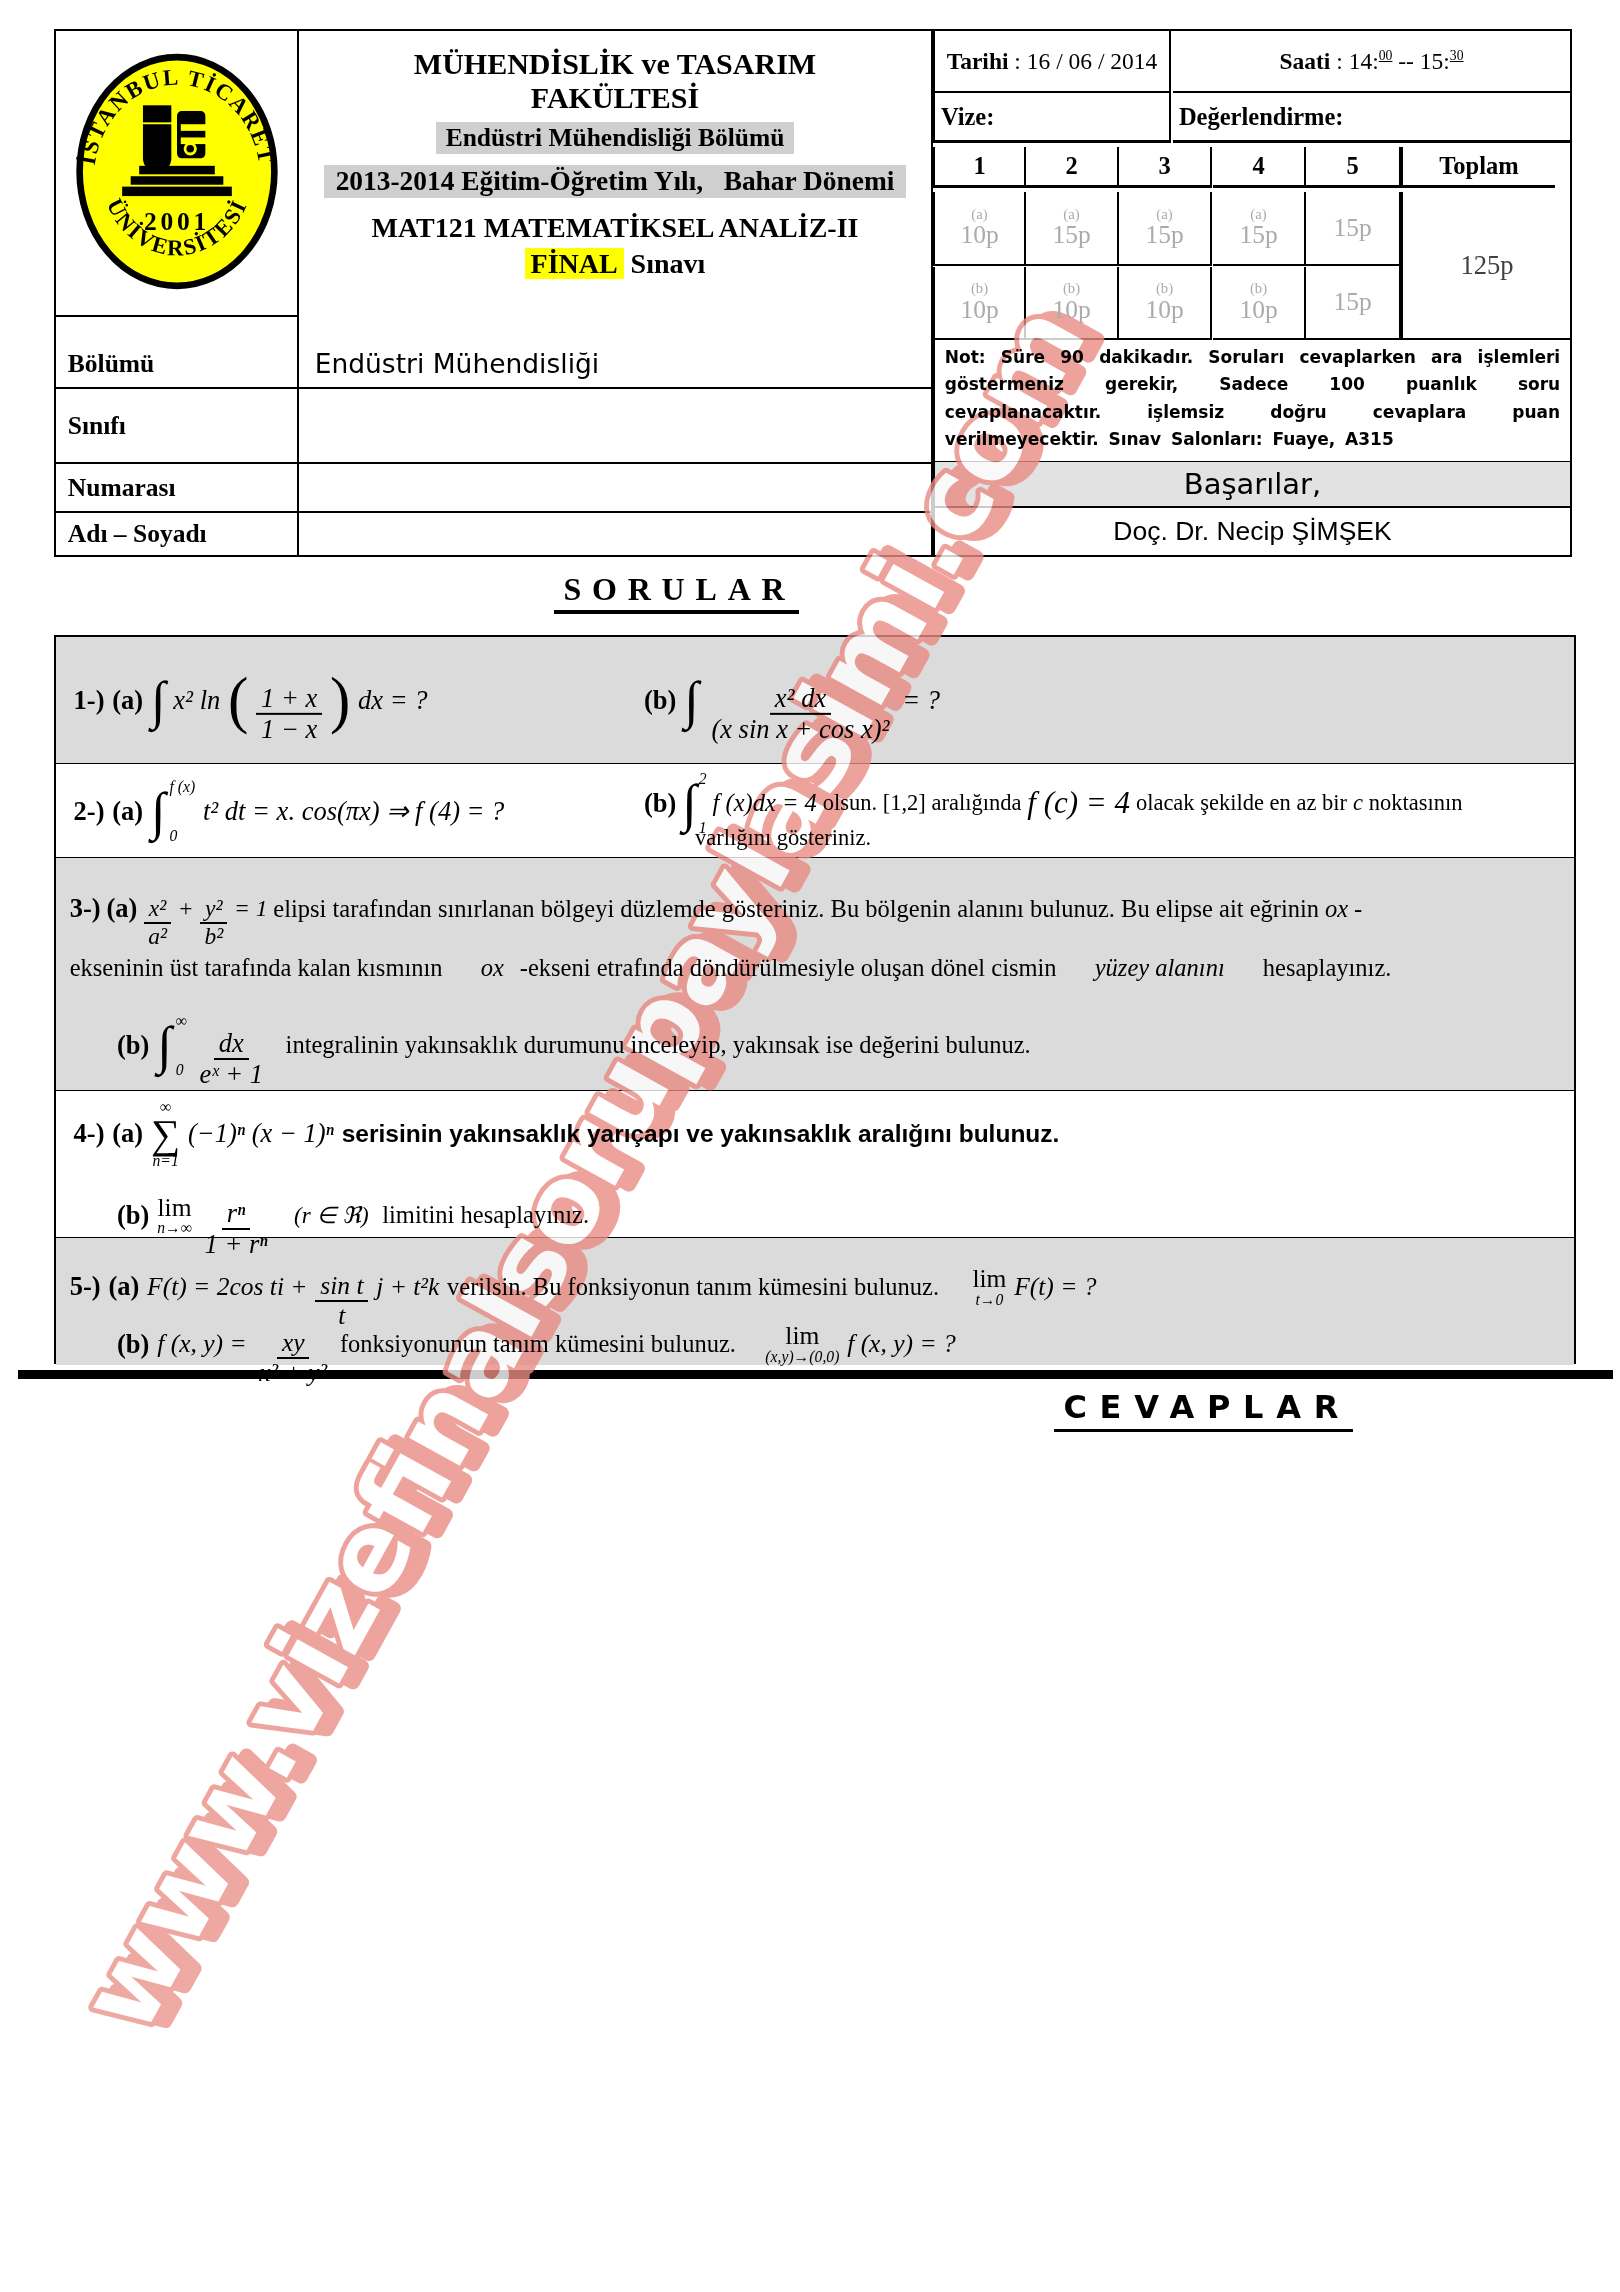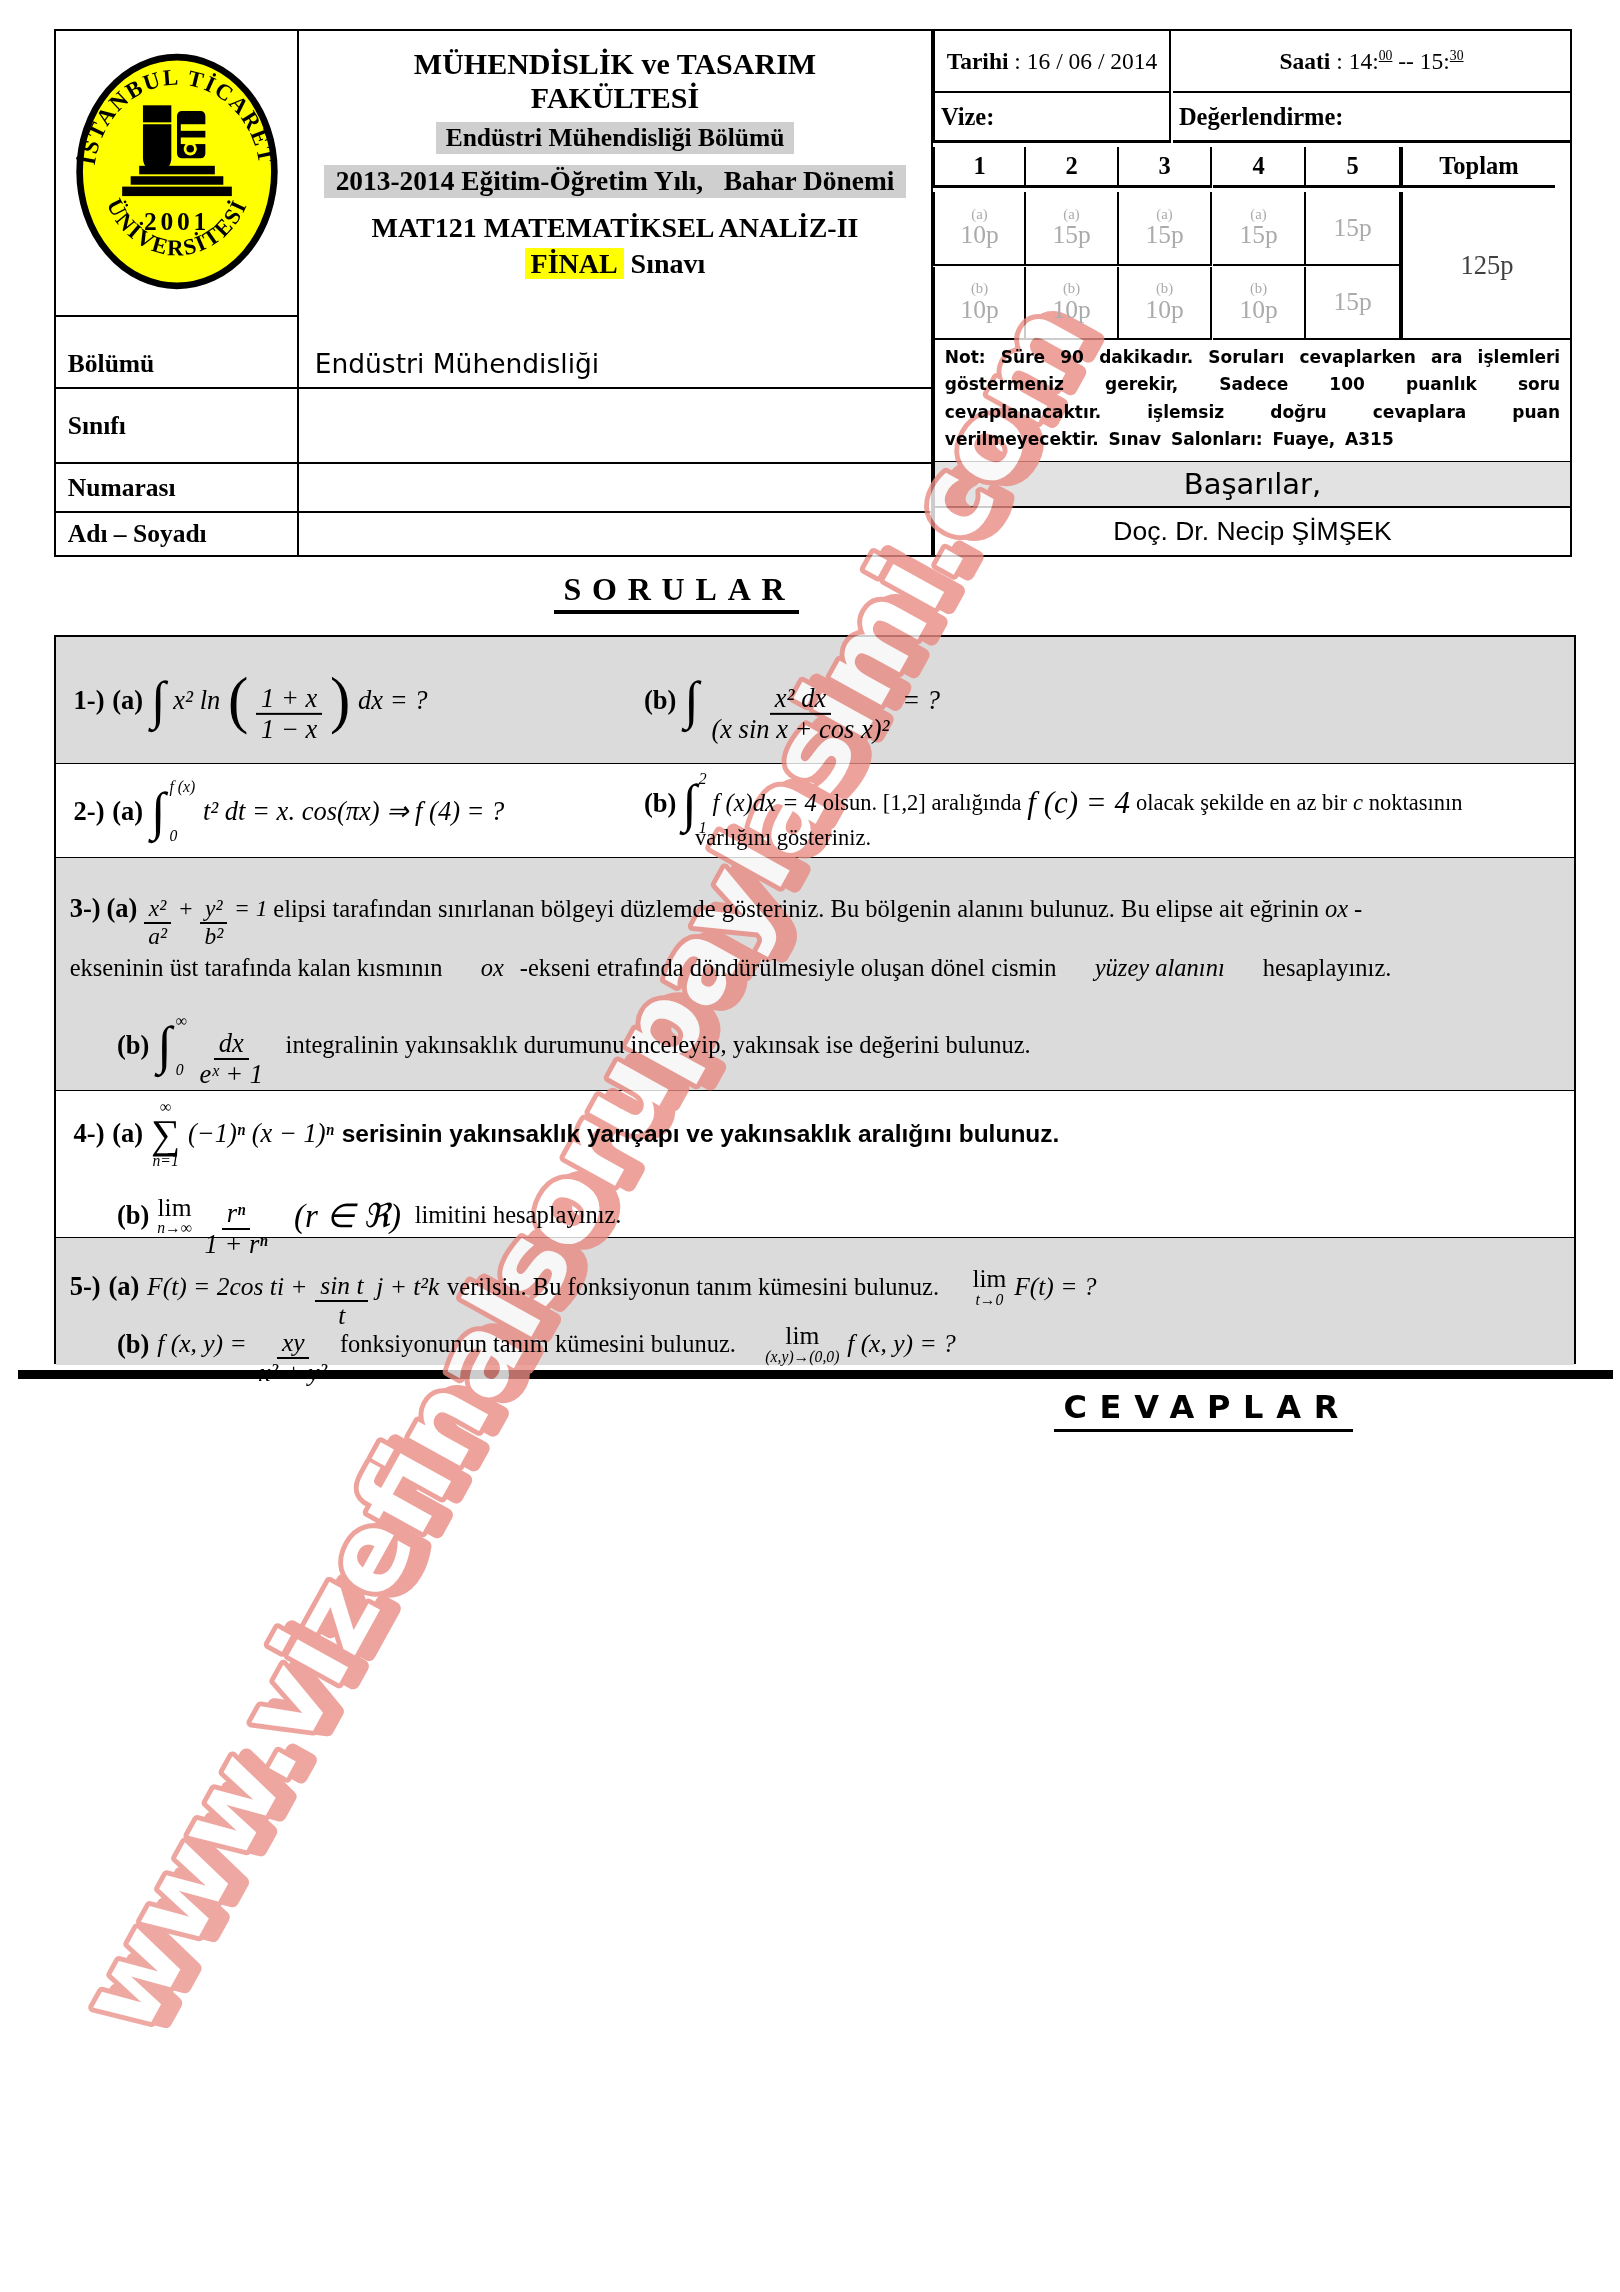--- a/index.html
+++ b/index.html
@@ -377,21 +377,21 @@
       <div class="qg" style="left:61px;top:80px;">
         <span class="qtag">(b)</span>
         <span class="lim">
             <span class="lw">lim</span>
             <span class="ll">n→∞</span>
           </span>
         <span class="fr m">
             <span class="n">rⁿ</span>
             <span class="d">1 + rⁿ</span>
           </span>
-        <span class="m" style="margin-left:13.7px;font-size:33px;font-family:Liberation Serif, serif;">(r ∈ ℜ)</span>
+        <span class="m" style="margin-left:13.7px;font-size:23px;font-family:Liberation Serif, serif;">(r ∈ ℜ)</span>
         <span class="tx" style="margin-left:5.9px;">limitini hesaplayınız.</span>
       </div>
     </div>
 
     <div class="qrow gray" style="height:127px;border-bottom:none;">
       <div class="qg" style="left:13.7px;top:5.9px;">
         <span class="qno">5-)</span>
         <span class="qtag">(a)</span>
         <span class="m" style="font-size:25.5px;">F(t) = 2cos ti +</span>
         <span class="fr m" style="font-size:25.5px;">

